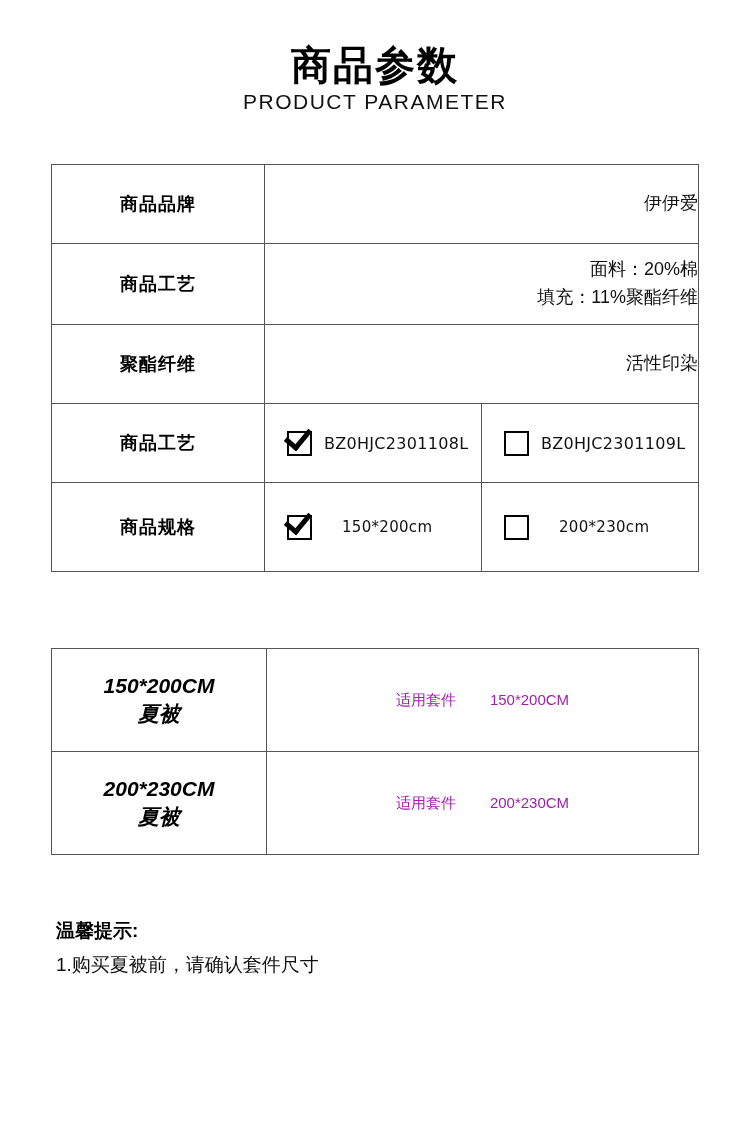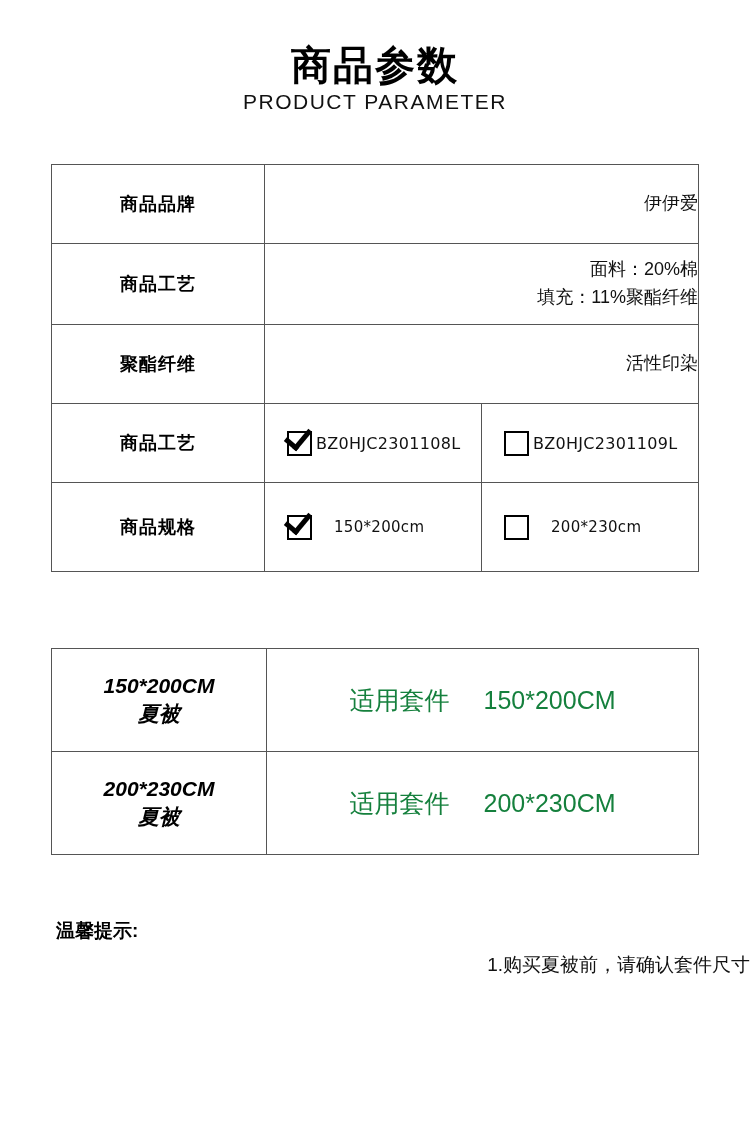--- a/index.html
+++ b/index.html
@@ -73,21 +73,21 @@
   .value-cell.two-line {
     height: 80px;
   }
   .opt-cell {
     height: 78px;
     padding: 0 0 0 22px !important;
   }
   .opt-inner {
     display: flex;
     align-items: center;
-    gap: 4px;
+    gap: 12px;
   }
   .opt-text {
     font-size: 16px;
     color: #111111;
     font-family: "DejaVu Sans", sans-serif;
     letter-spacing: 0.3px;
   }
   .opt-text.small {
     font-size: 15px;
   }
@@ -129,42 +129,42 @@
     width: 212px;
     text-align: center;
     font-size: 21px;
     font-weight: bold;
     font-style: italic;
     line-height: 1.35;
     color: #000000;
   }
   .suite-value {
     text-align: center;
-    font-size: 25px;
-    color: #15803d;
+    font-size: 15px;
+    color: #a21caf;
   }
   .suite-value .gap {
     display: inline-block;
     width: 34px;
   }
 
   
   .notes {
     margin: 60px 0 2px 56px;
     font-size: 19px;
     line-height: 1.7;
     color: #111111;
   }
   .notes-title {
     font-weight: bold;
     font-size: 19px;
     margin-bottom: 2px;
     color: #000000;
   }
-  .note-line { white-space: pre; text-align: right; }
+  .note-line { white-space: pre; }
 </style>
 </head>
 <body>
 
 <div class="page">
 
   <div class="title-block">
     <div class="title-cn">商品参数</div>
     <div class="title-en">PRODUCT  PARAMETER</div>
   </div>

